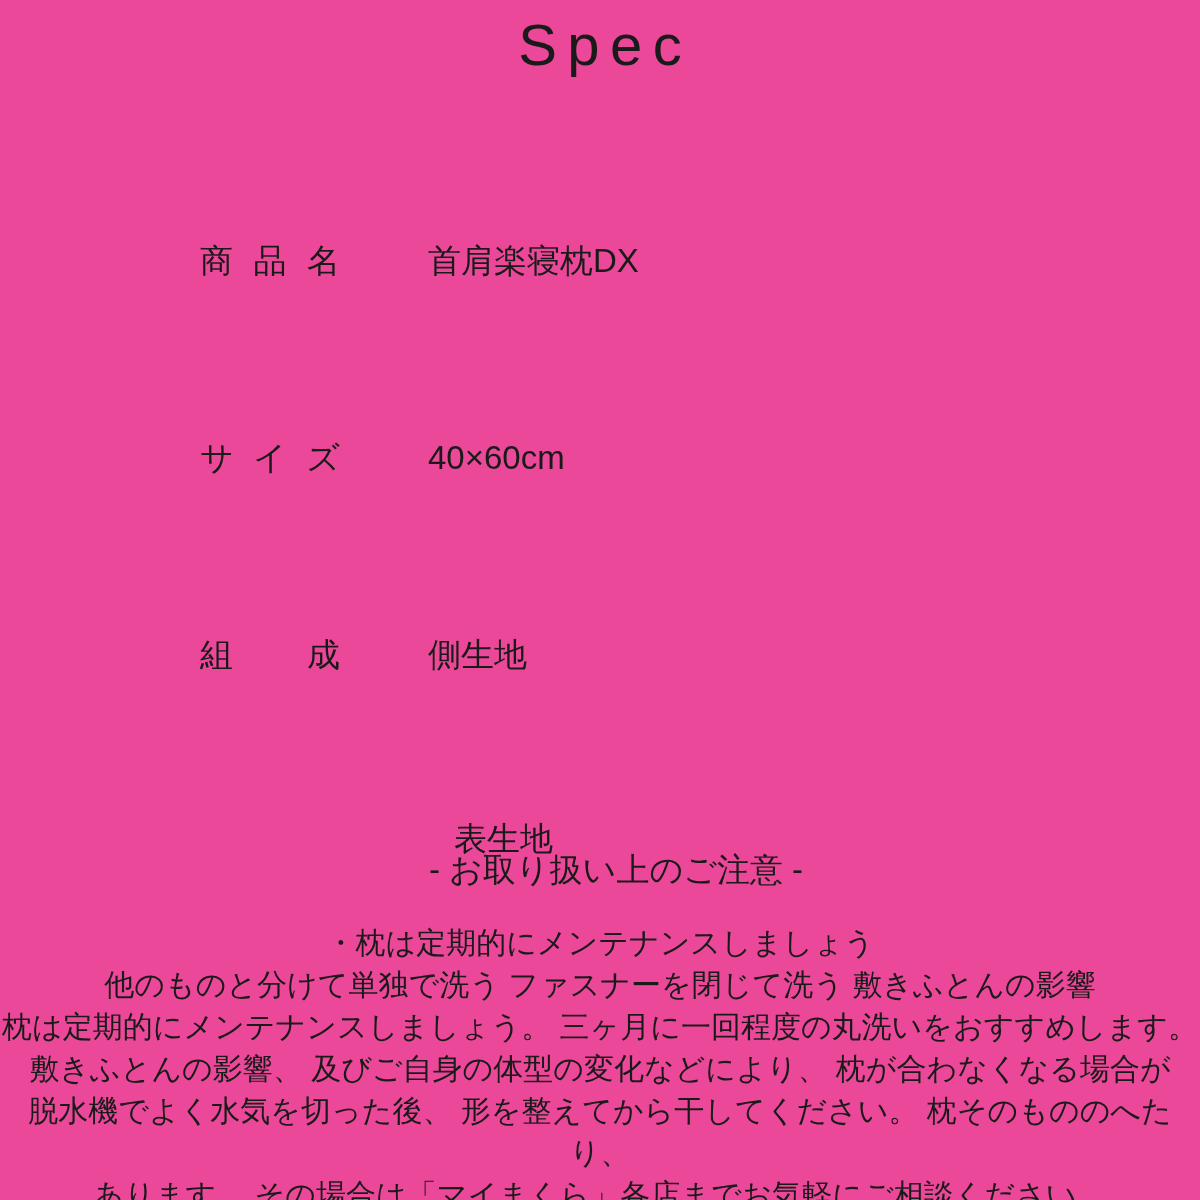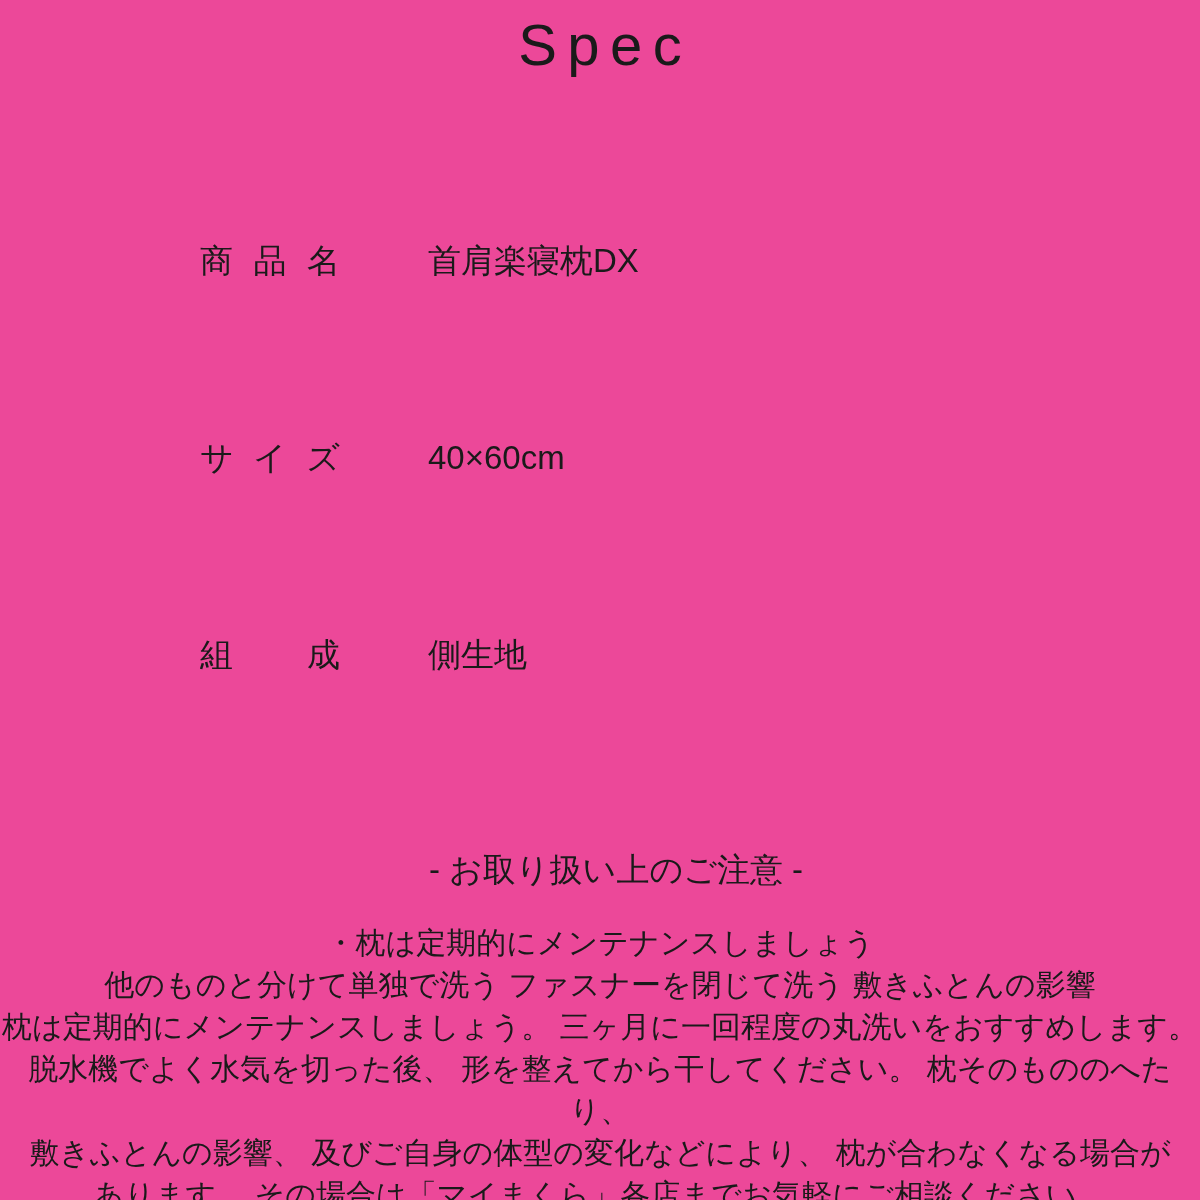--- a/index.html
+++ b/index.html
@@ -94,37 +94,38 @@
     <div class="spec-row">
       <div class="spec-label"><span>サ</span><span>イ</span><span>ズ</span></div>
       <div class="spec-value">40×60cm</div>
     </div>
 
     <div class="spec-row tight">
       <div class="spec-label"><span>組</span><span>成</span></div>
       <div class="spec-value">側生地</div>
     </div>
 
+    <div class="comp-line ind1">表生地</div>
     
     
     
     
     
     
     
     
 
     
 
   </div>
 
   <div class="care-heading">- お取り扱い上のご注意 -</div>
 
   <div class="care-notes">
     <div class="care-line">・枕は定期的にメンテナンスしましょう</div>
     <div class="care-line">他のものと分けて単独で洗う ファスナーを閉じて洗う 敷きふとんの影響</div>
     <div class="care-line">枕は定期的にメンテナンスしましょう。 三ヶ月に一回程度の丸洗いをおすすめします。</div>
+    <div class="care-line">敷きふとんの影響、 及びご自身の体型の変化などにより、 枕が合わなくなる場合が</div>
     <div class="care-line">脱水機でよく水気を切った後、 形を整えてから干してください。 枕そのもののへたり、</div>
-    <div class="care-line">敷きふとんの影響、 及びご自身の体型の変化などにより、 枕が合わなくなる場合が</div>
     <div class="care-line">あります。 その場合は「マイまくら」各店までお気軽にご相談ください。</div>
   </div>
 
 </div>
 
 </body></html>

